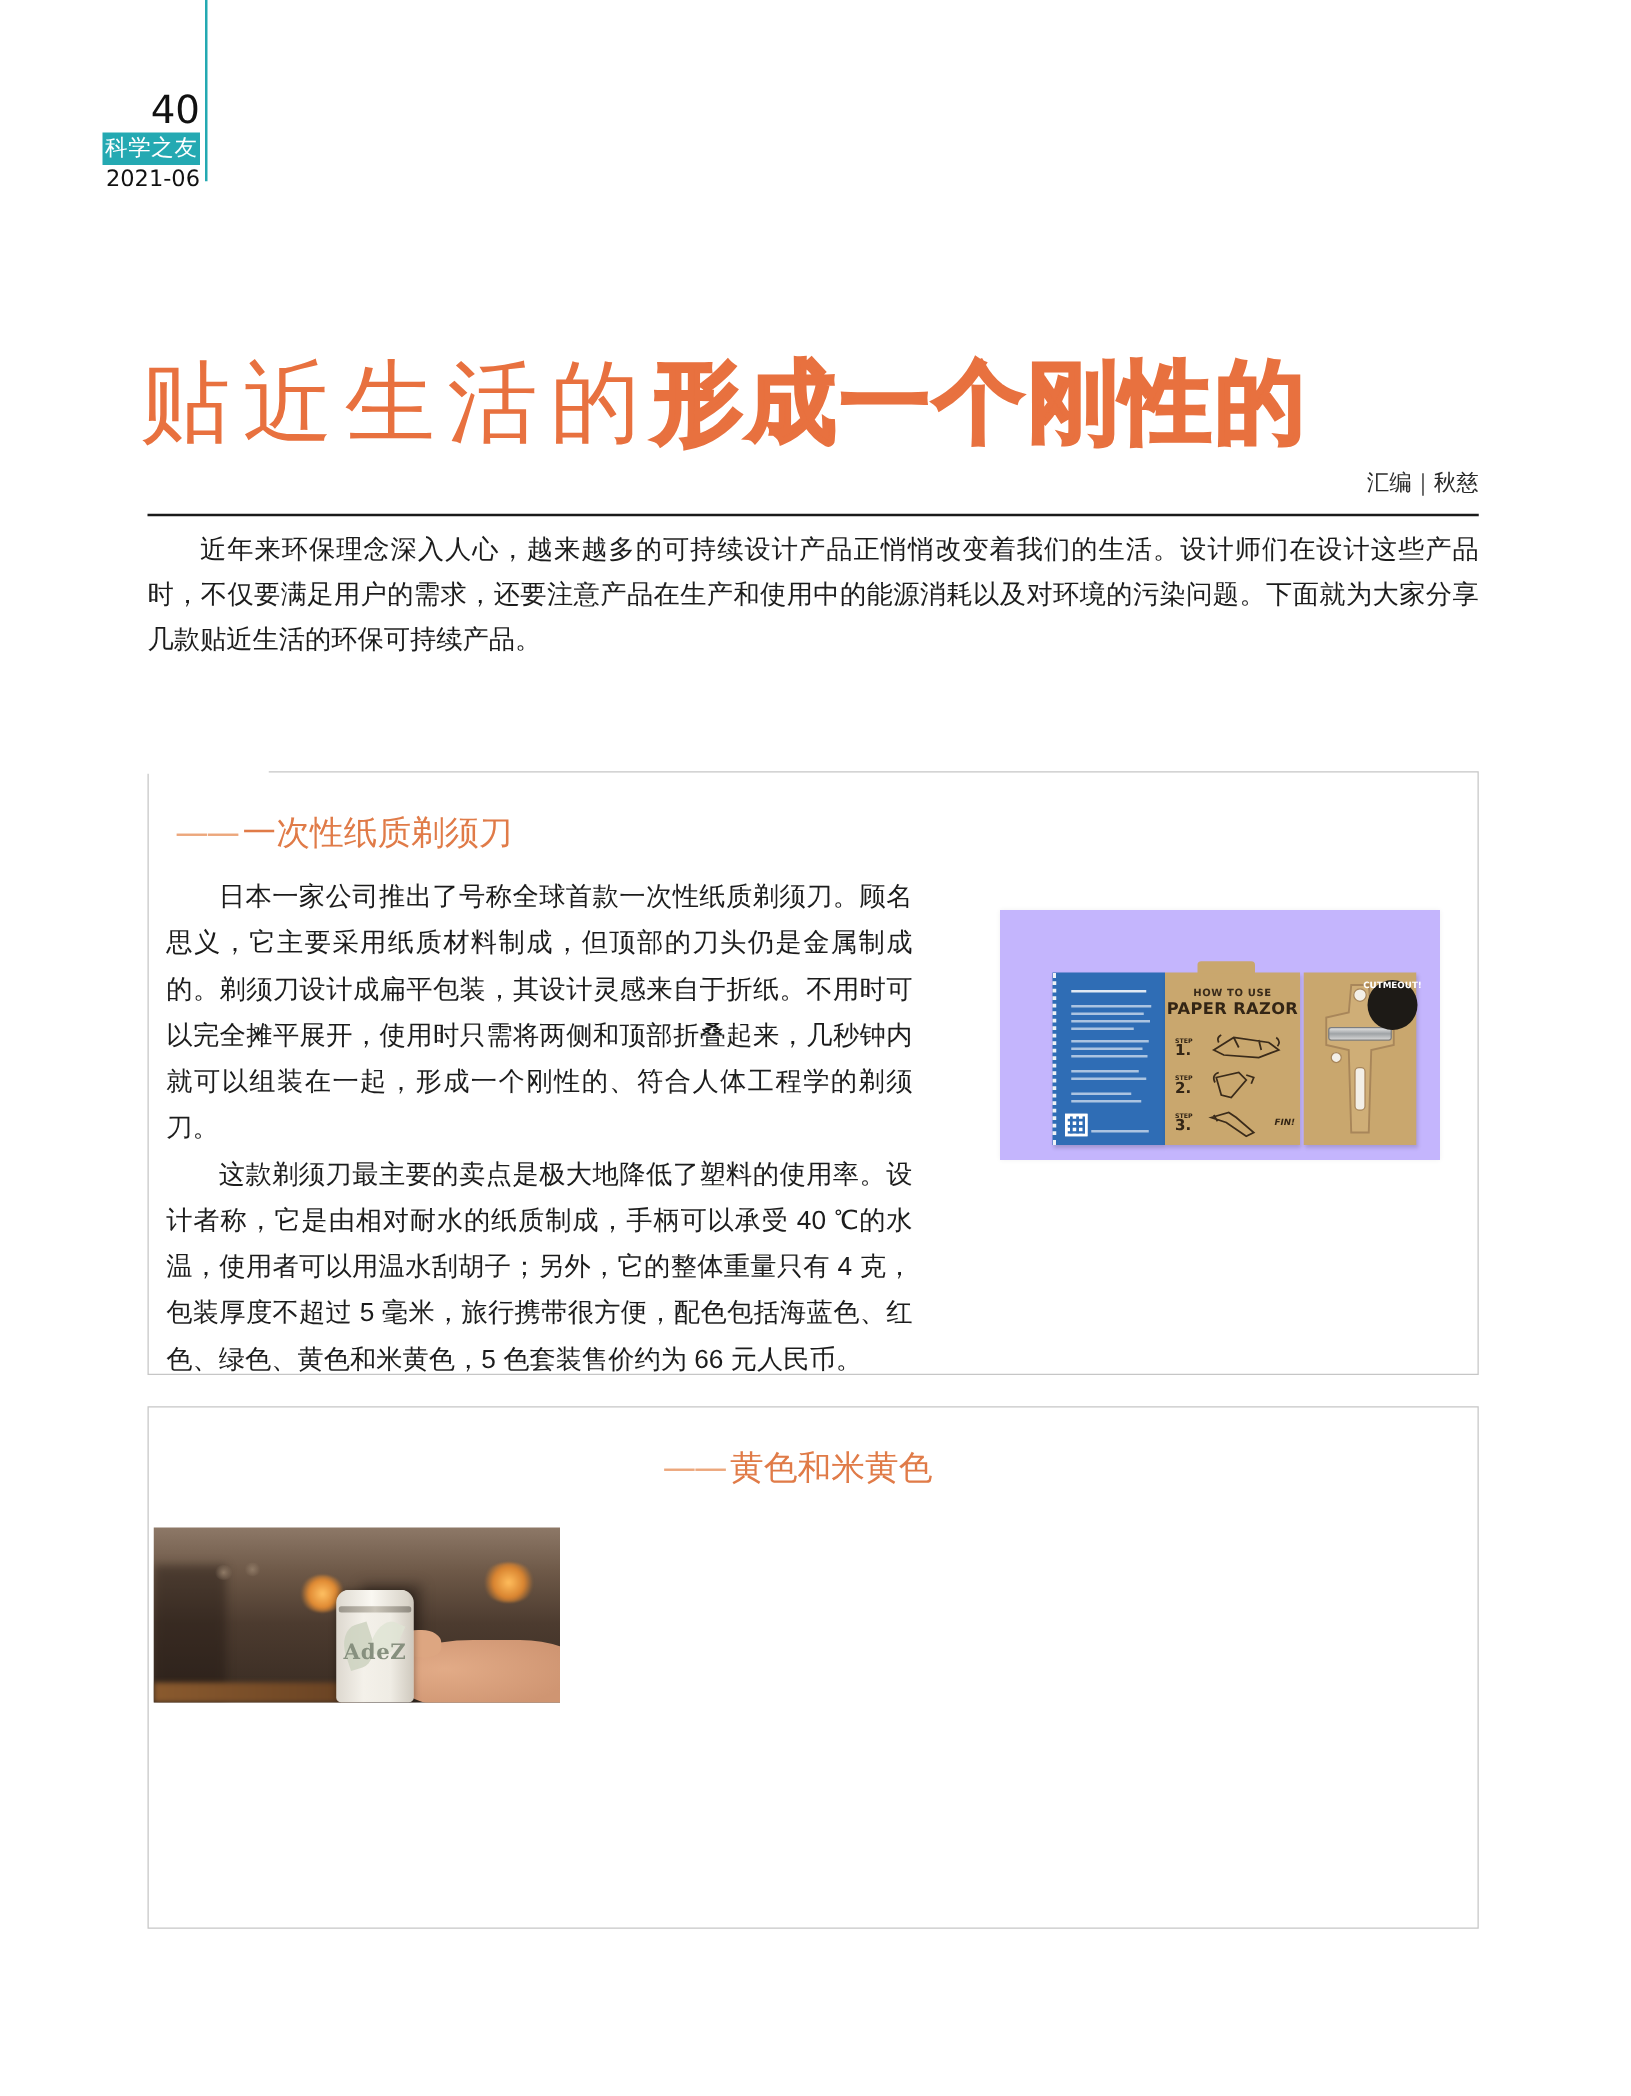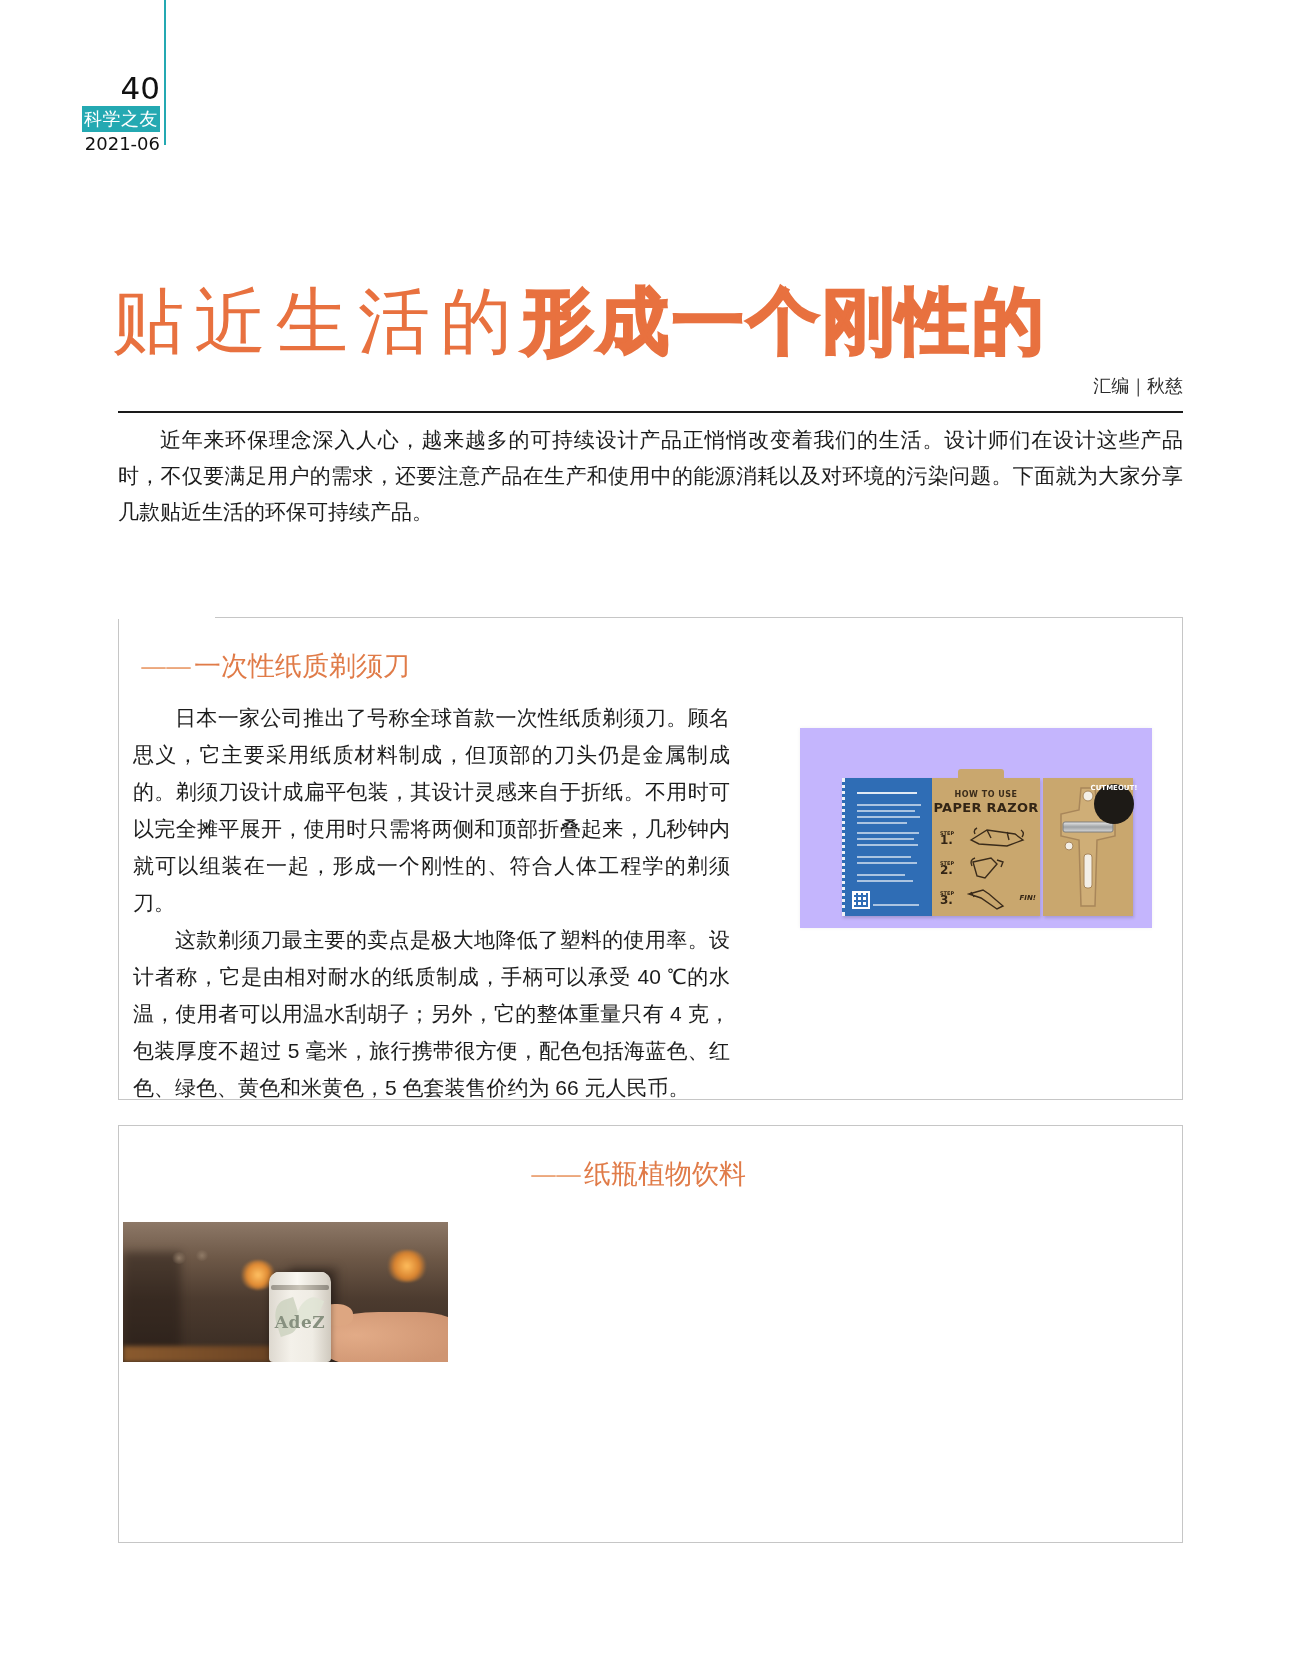--- a/index.html
+++ b/index.html
@@ -197,21 +197,21 @@
 
     <div class="badge">
       <span>CUT</span>
       <span>ME</span>
       <span>OUT!</span>
     </div>
   </div>
 
   <div class="abs secbox box2"></div>
   <div class="abs sec-head head2">
-    <span class="dash">——</span><span>纸瓶植物饮料</span>
+    <span class="dash">——</span><span>黄色和米黄色</span>
   </div>
 
   <div class="abs photo2">
     <div class="p2-band1"></div>
     <div class="p2-band2"></div>
     <div class="bokeh bk-c"></div>
     <div class="bokeh bk-d"></div>
     <div class="bokeh bk-a"></div>
     <div class="bokeh bk-b"></div>
     <div class="table"></div>

